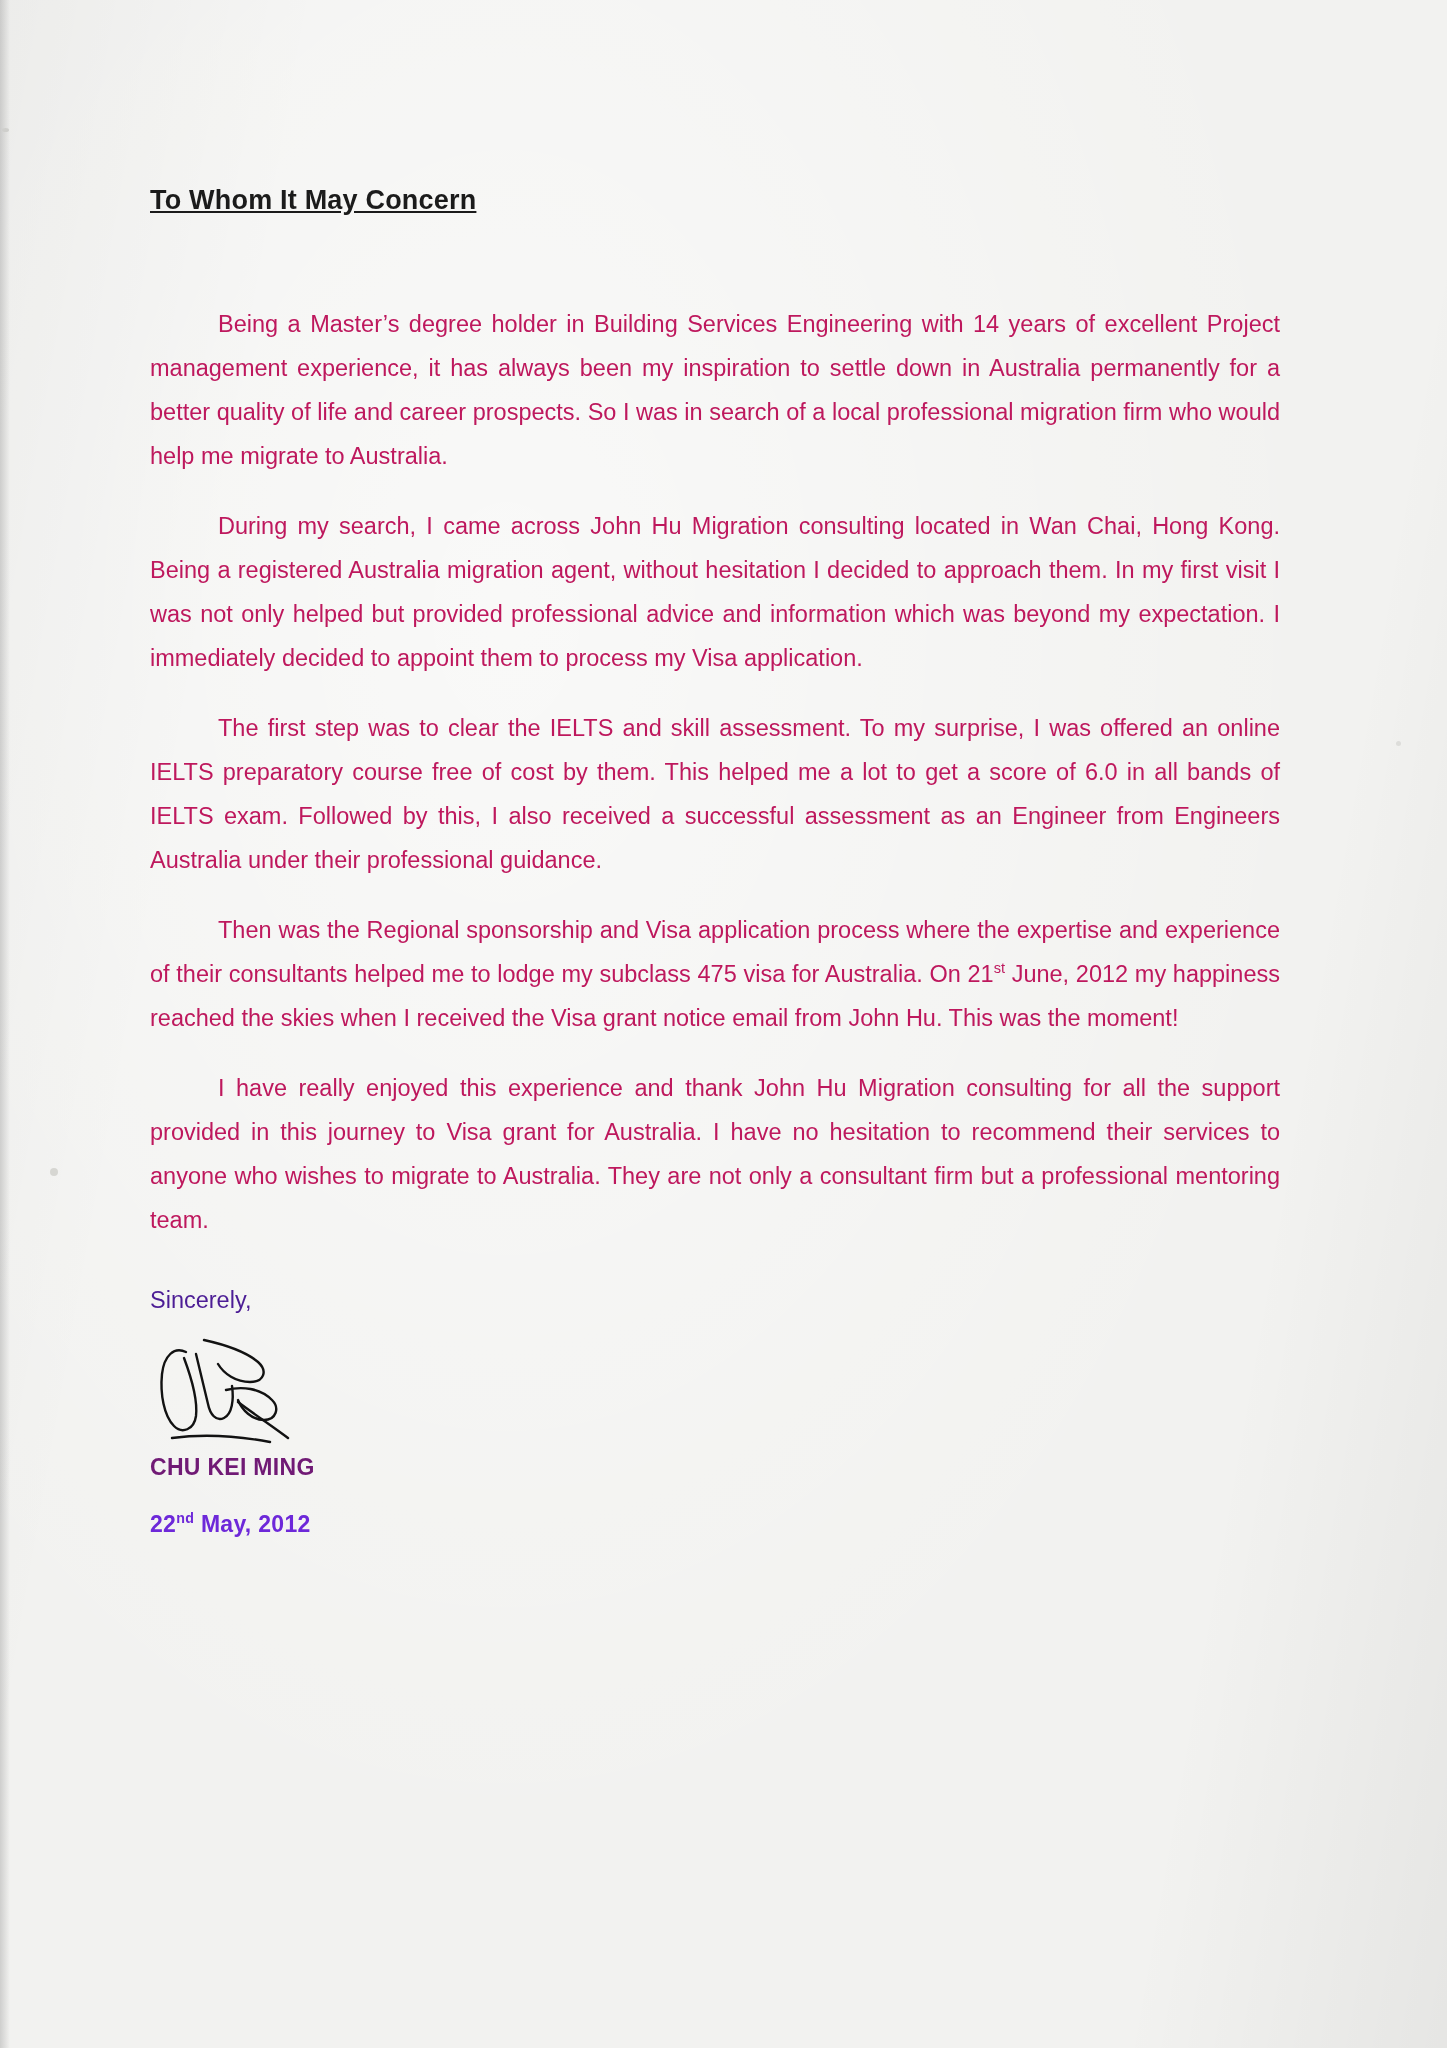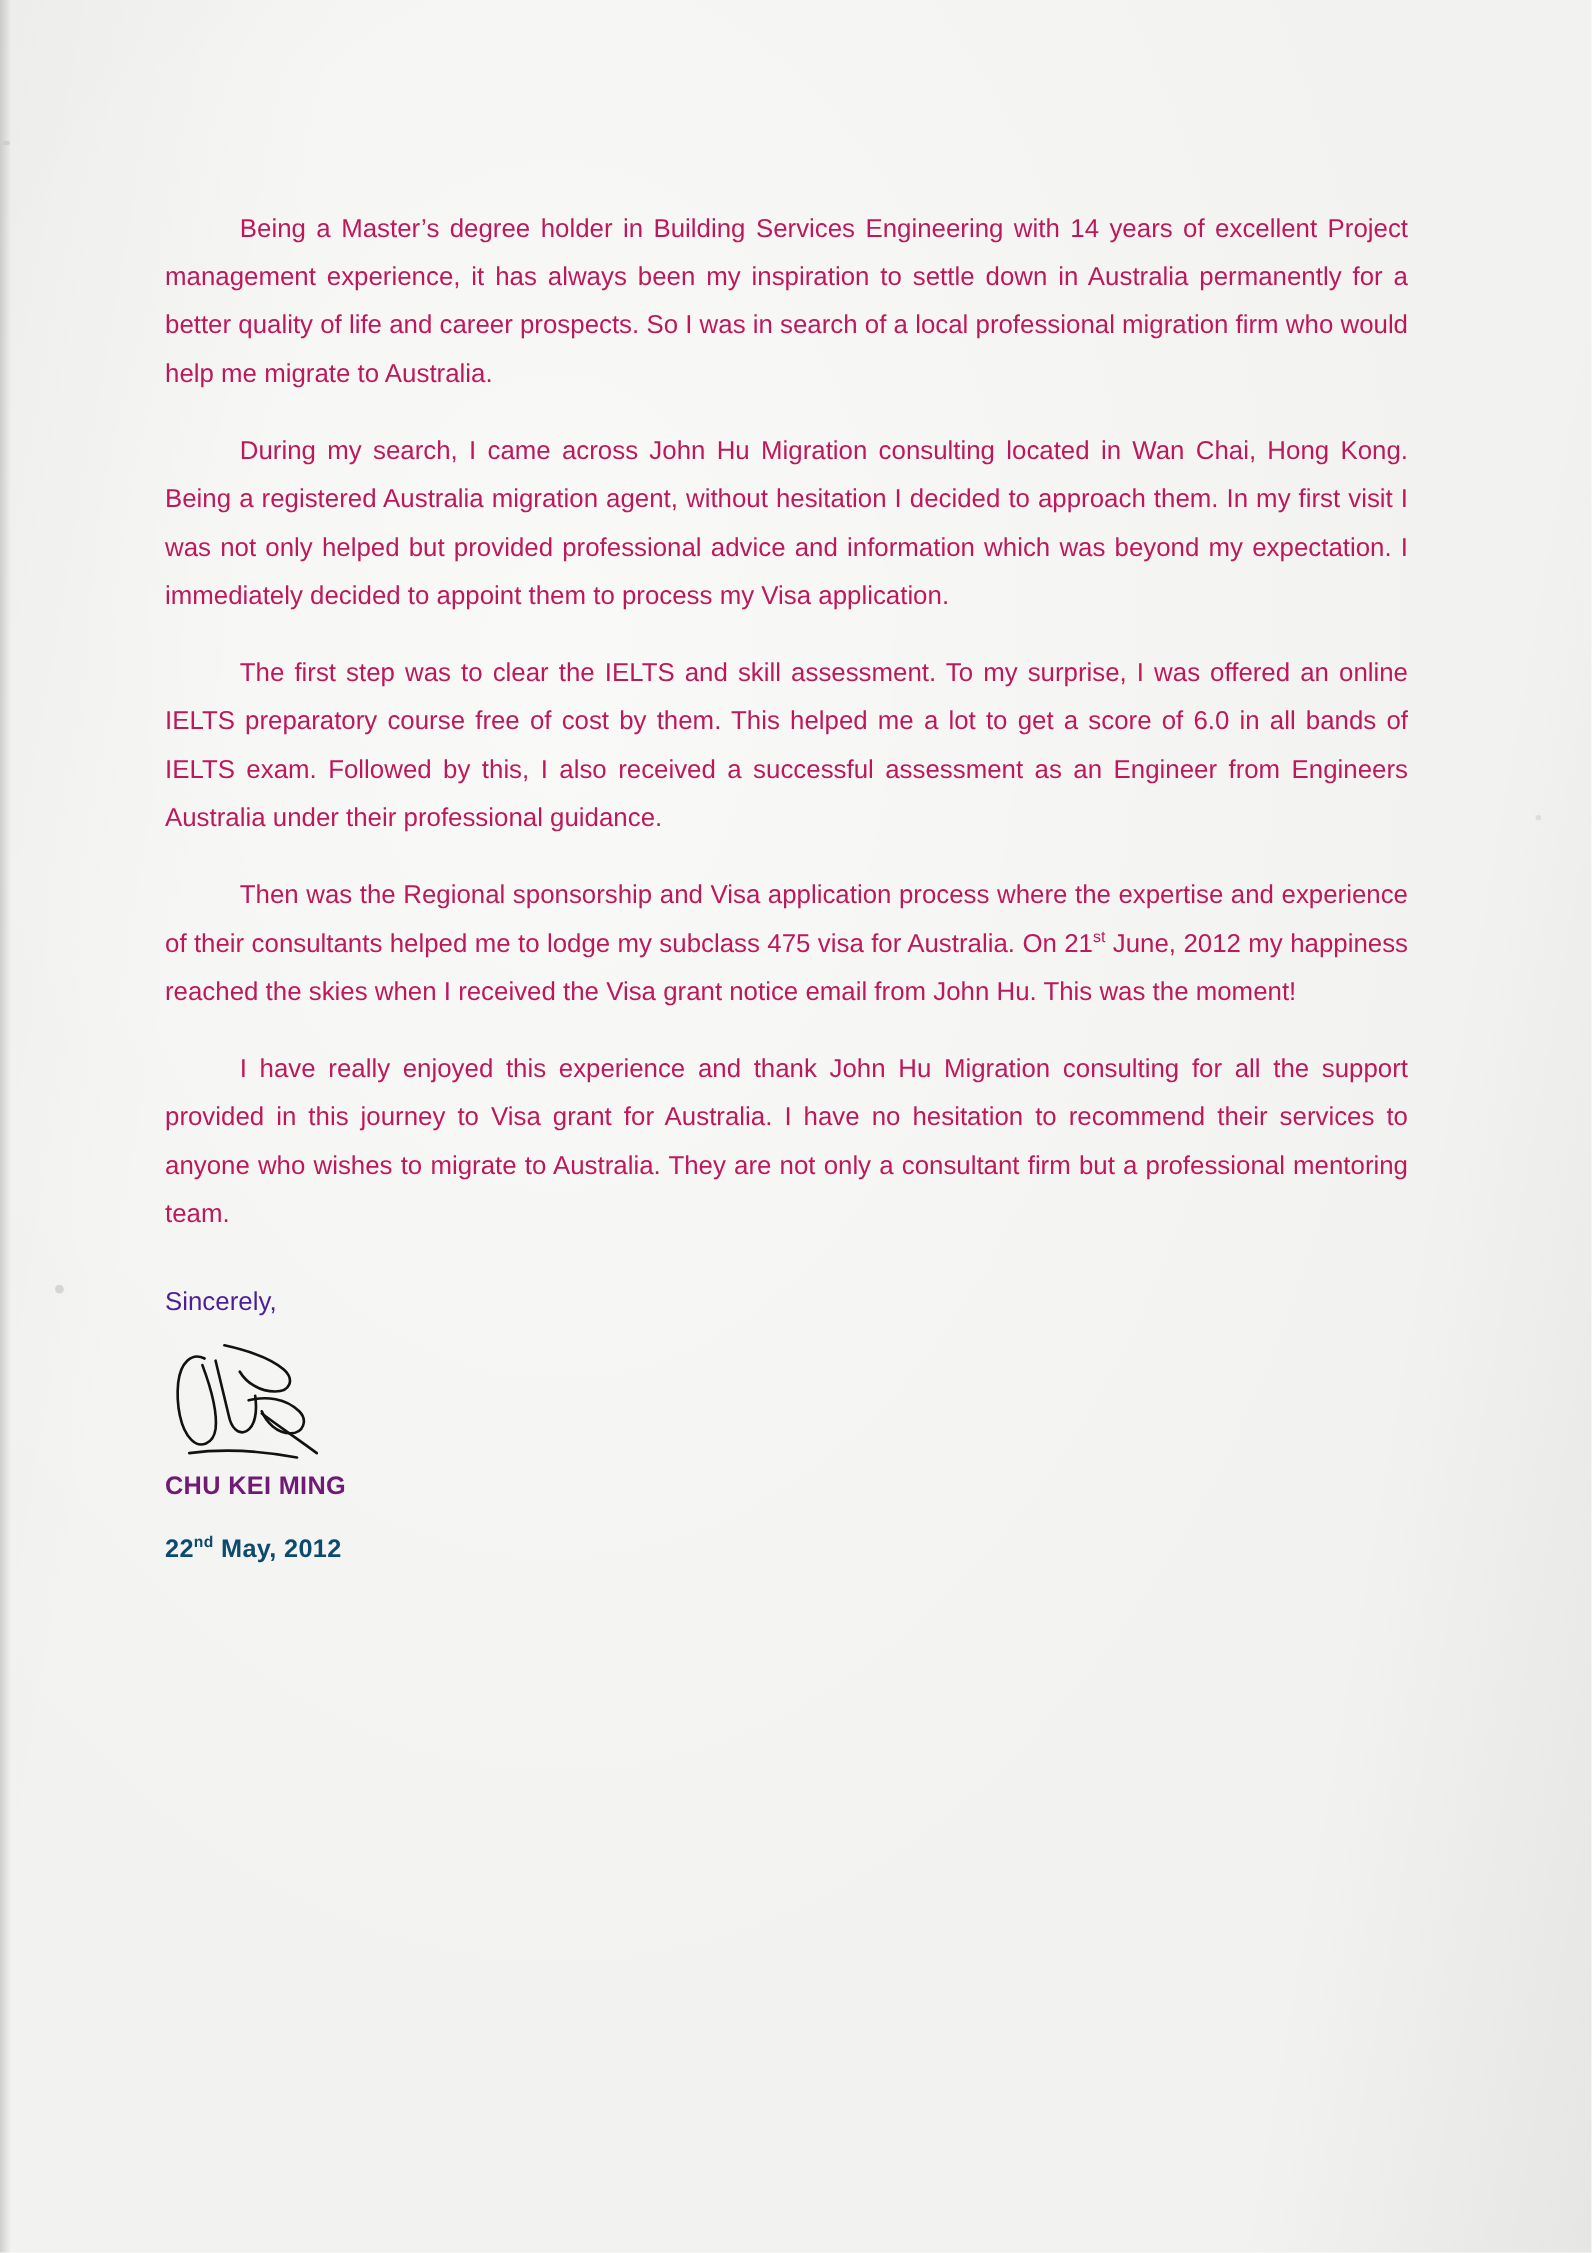--- a/index.html
+++ b/index.html
@@ -91,21 +91,21 @@
   .signer-name {
     font-size: 23px;
     font-weight: bold;
     color: #701a75;
     letter-spacing: 0.3px;
     margin: 0 0 30px 0;
   }
   .sign-date {
     font-size: 23px;
     font-weight: bold;
-    color: #0c4a6e;
+    color: #6d28d9;
     letter-spacing: 0.3px;
     margin: 0;
   }
   sup {
     font-size: 0.62em;
     vertical-align: super;
     line-height: 0;
     margin-top: 16px;
   }
 </style>
@@ -114,20 +114,21 @@
 
 <div class="page">
   <div class="scan-tint"></div>
   <div class="edge-left"></div>
   <div class="speck s1"></div>
   <div class="speck s2"></div>
   <div class="speck s3"></div>
 
   <div class="content">
 
+    <h1 class="doc-title">To Whom It May Concern</h1>
 
     <p class="body-par">Being a Master’s degree holder in Building Services Engineering with 14 years of excellent Project management experience, it has always been my inspiration to settle down in Australia permanently for a better quality of life and career prospects. So I was in search of a local professional migration firm who would help me migrate to Australia.</p>
     <p class="body-par">During my search, I came across John Hu Migration consulting located in Wan Chai, Hong Kong. Being a registered Australia migration agent, without hesitation I decided to approach them. In my first visit I was not only helped but provided professional advice and information which was beyond my expectation. I immediately decided to appoint them to process my Visa application.</p>
     <p class="body-par">The first step was to clear the IELTS and skill assessment. To my surprise, I was offered an online IELTS preparatory course free of cost by them. This helped me a lot to get a score of 6.0 in all bands of IELTS exam. Followed by this, I also received a successful assessment as an Engineer from Engineers Australia under their professional guidance.</p>
 
     <p class="body-par"><span>Then was the Regional sponsorship and Visa application process where the expertise and experience of their consultants helped me to lodge my subclass 475 visa for Australia. On 21</span><sup>st</sup><span> June, 2012 my happiness reached the skies when I received the Visa grant notice email from John Hu.  This was the moment!</span></p>
 
     <p class="body-par last-par">I have really enjoyed this experience and thank John Hu Migration consulting for all the support provided in this journey to Visa grant for Australia. I have no hesitation to recommend their services to anyone who wishes to migrate to Australia. They are not only a consultant firm but a professional mentoring team.</p>
 
     <p class="closing">Sincerely,</p>

